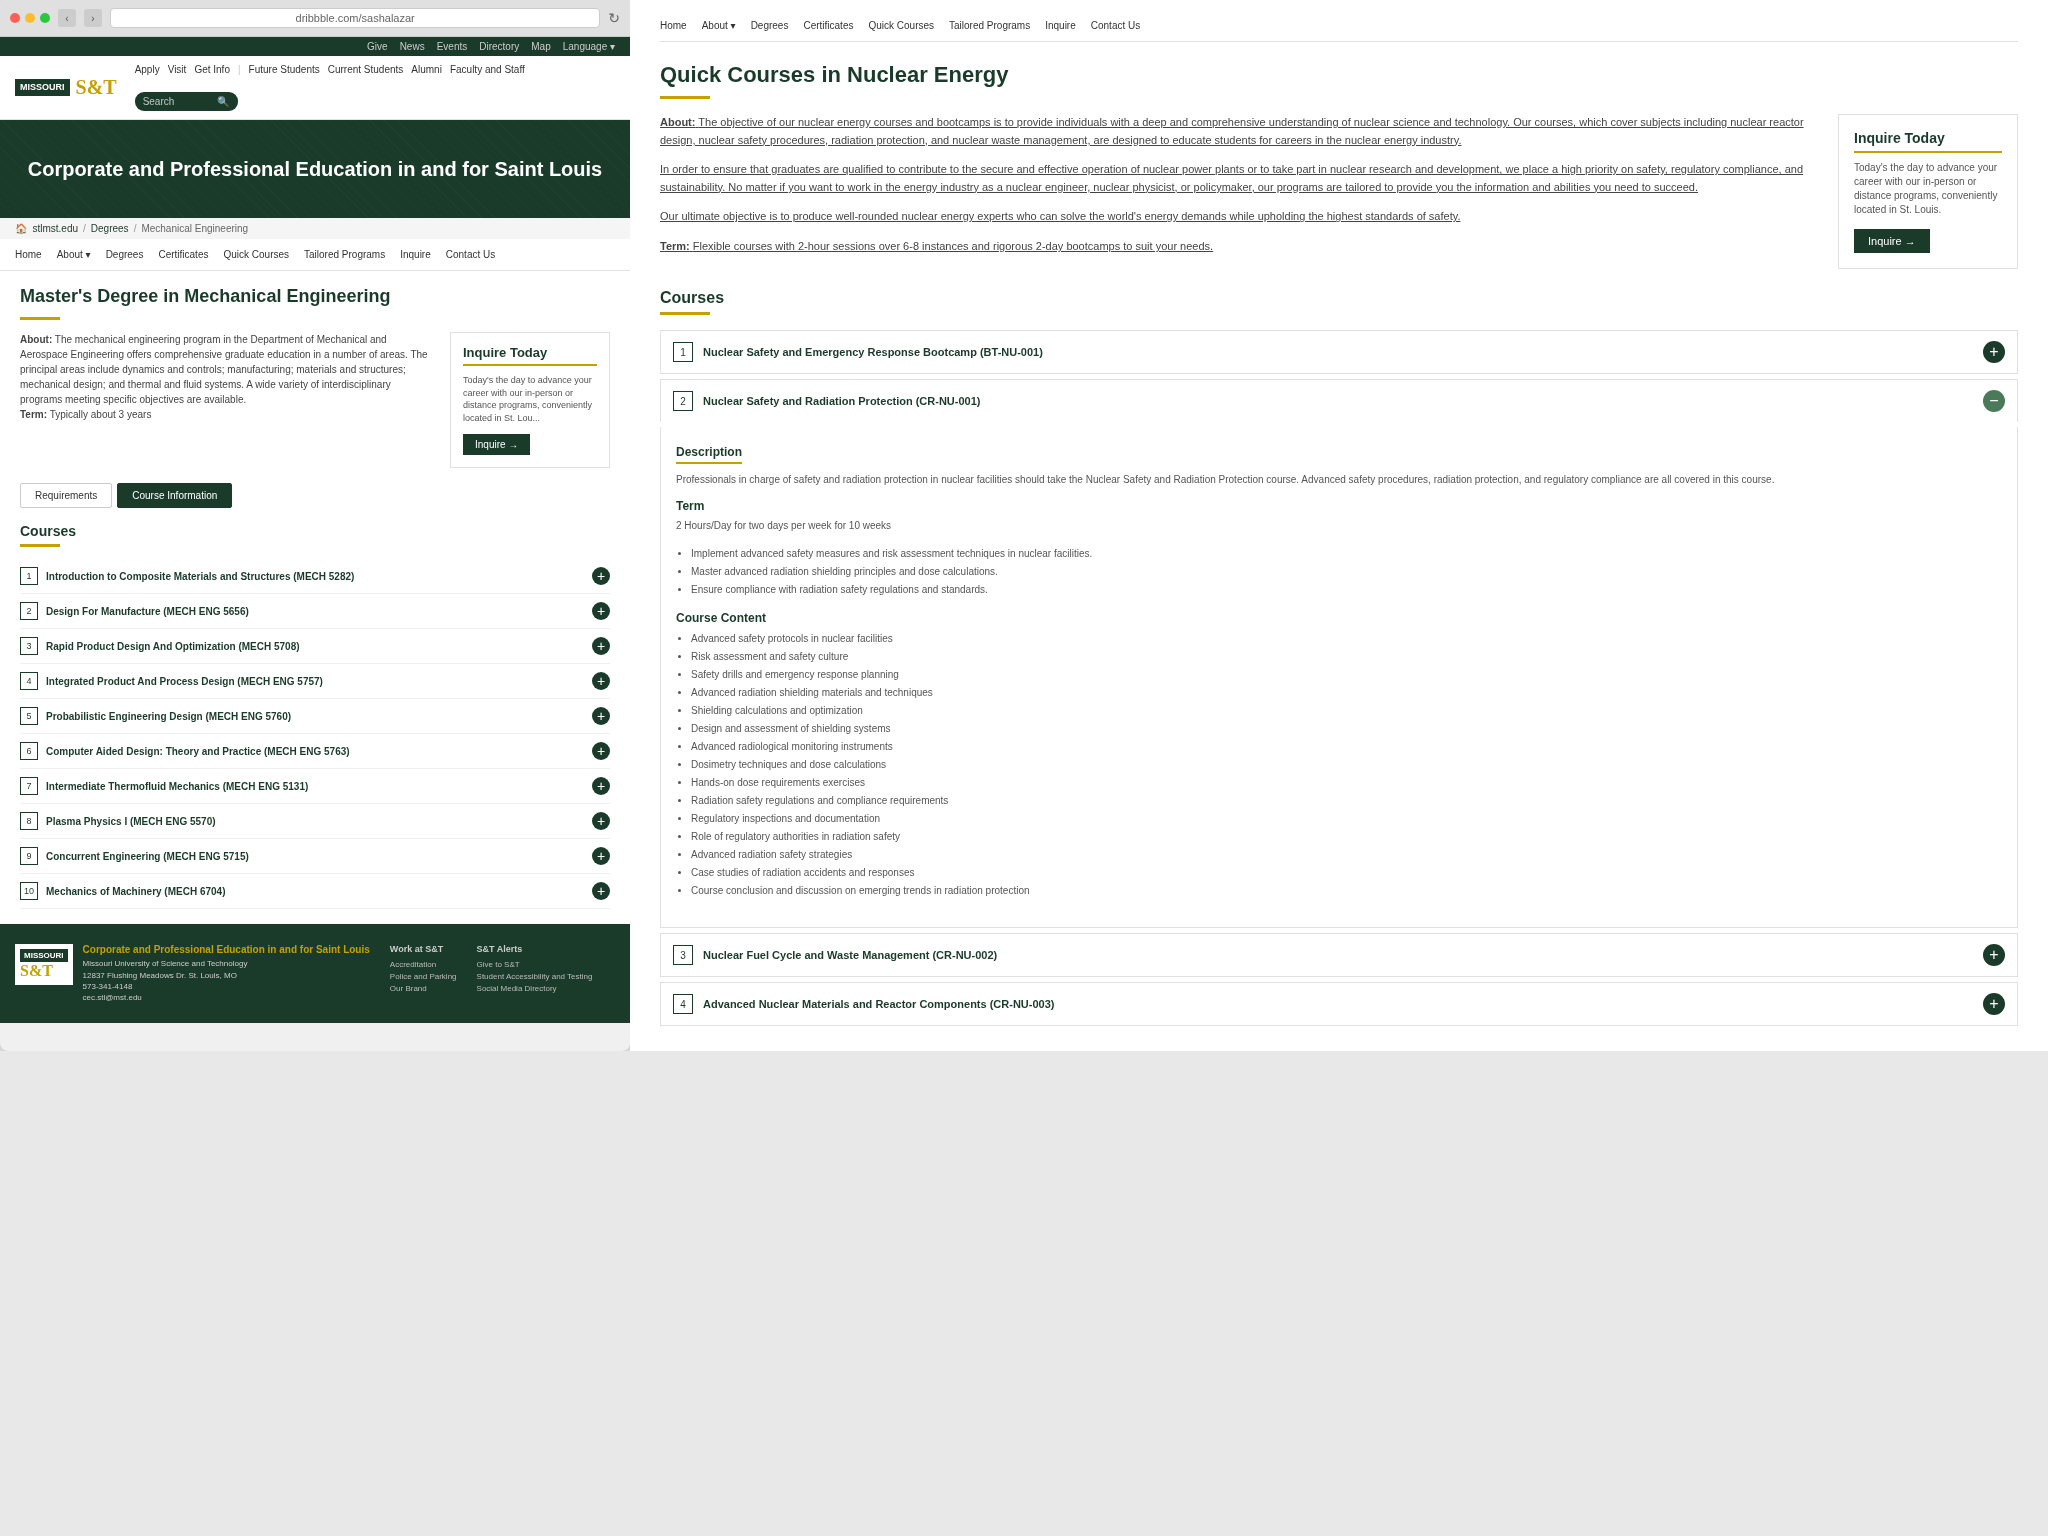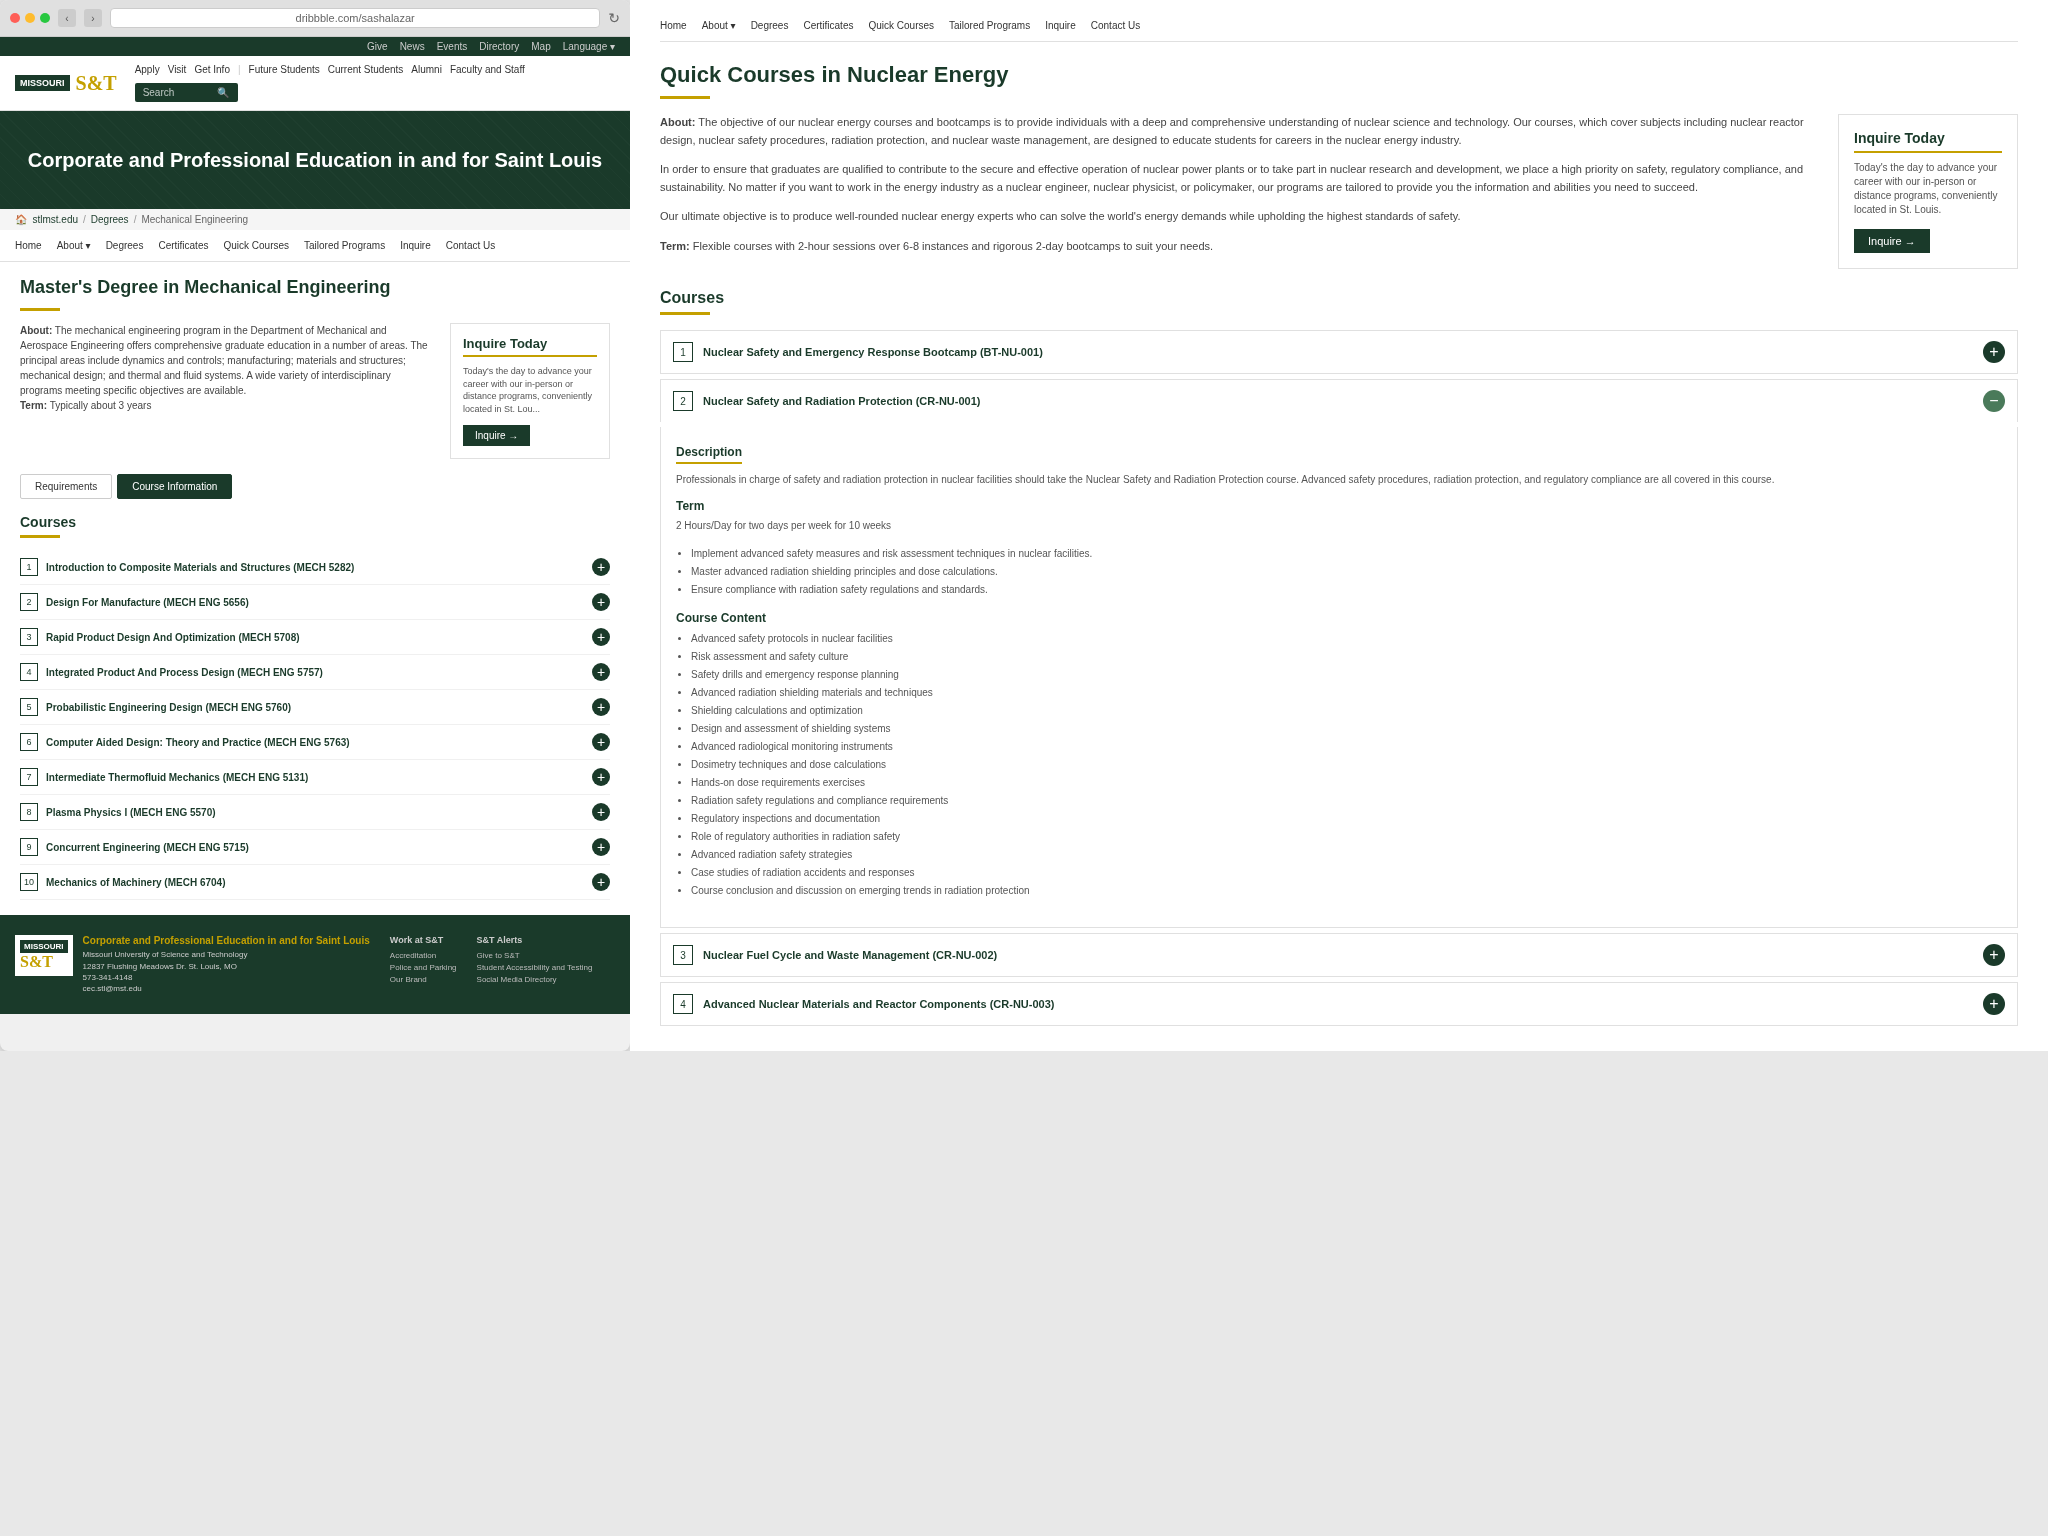--- a/index.html
+++ b/index.html
@@ -72,24 +72,25 @@
     }
     .nav-links { display: flex; gap: 8px; font-size: 10px; color: #333; flex-wrap: wrap; align-items: center; }
     .nav-links a { color: #333; text-decoration: none; }
     .nav-divider { color: #ccc; }
     .search-box {
       background: #1a3a2a;
       color: white;
       border: none;
       padding: 4px 8px;
       font-size: 10px;
-      border-radius: 2px;
+      border-radius: 9px;
       display: flex;
       align-items: center;
       gap: 5px;
+      margin-top: 9px;
     }
     .search-box input { background: none; border: none; color: white; font-size: 10px; width: 70px; outline: none; }
     .search-box input::placeholder { color: rgba(255,255,255,0.7); }
 
     
     .hero {
       background: #1a3a2a;
       color: white;
       text-align: center;
       padding: 35px 20px;
@@ -239,21 +240,21 @@
       margin-bottom: 20px;
       flex-wrap: wrap;
     }
     .right-nav a { color: #333; text-decoration: none; }
 
     .right-title { font-size: 22px; font-weight: bold; color: #1a3a2a; margin-bottom: 8px; }
     .right-title-underline { width: 50px; height: 3px; background: #c4a000; margin-bottom: 15px; }
 
     .right-layout { display: flex; gap: 20px; margin-bottom: 20px; }
     .right-main { flex: 1; font-size: 11px; color: #444; line-height: 1.6; }
-    .right-main p { margin-bottom: 12px; }
+    .right-main p { margin-bottom: 12px; text-decoration: underline; }
     .right-main .bold-label { font-weight: bold; }
 
     .right-inquire {
       width: 180px;
       border: 1px solid #e0e0e0;
       padding: 15px;
       flex-shrink: 0;
       height: fit-content;
     }
     .right-inquire h3 { font-size: 14px; color: #1a3a2a; margin-bottom: 8px; border-bottom: 2px solid #c4a000; padding-bottom: 5px; }

